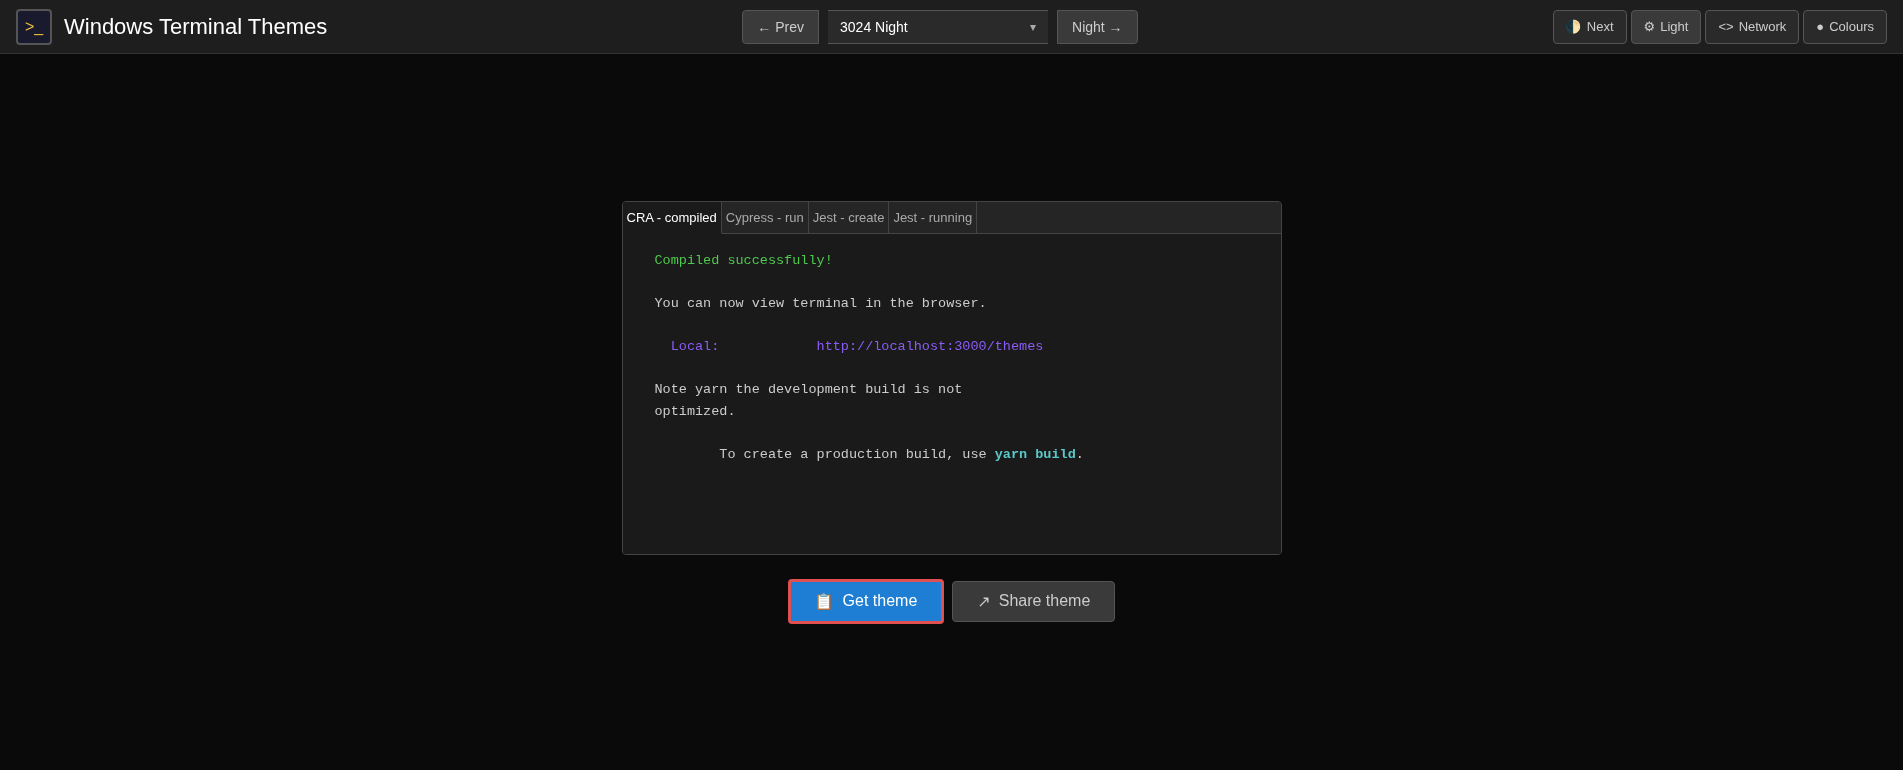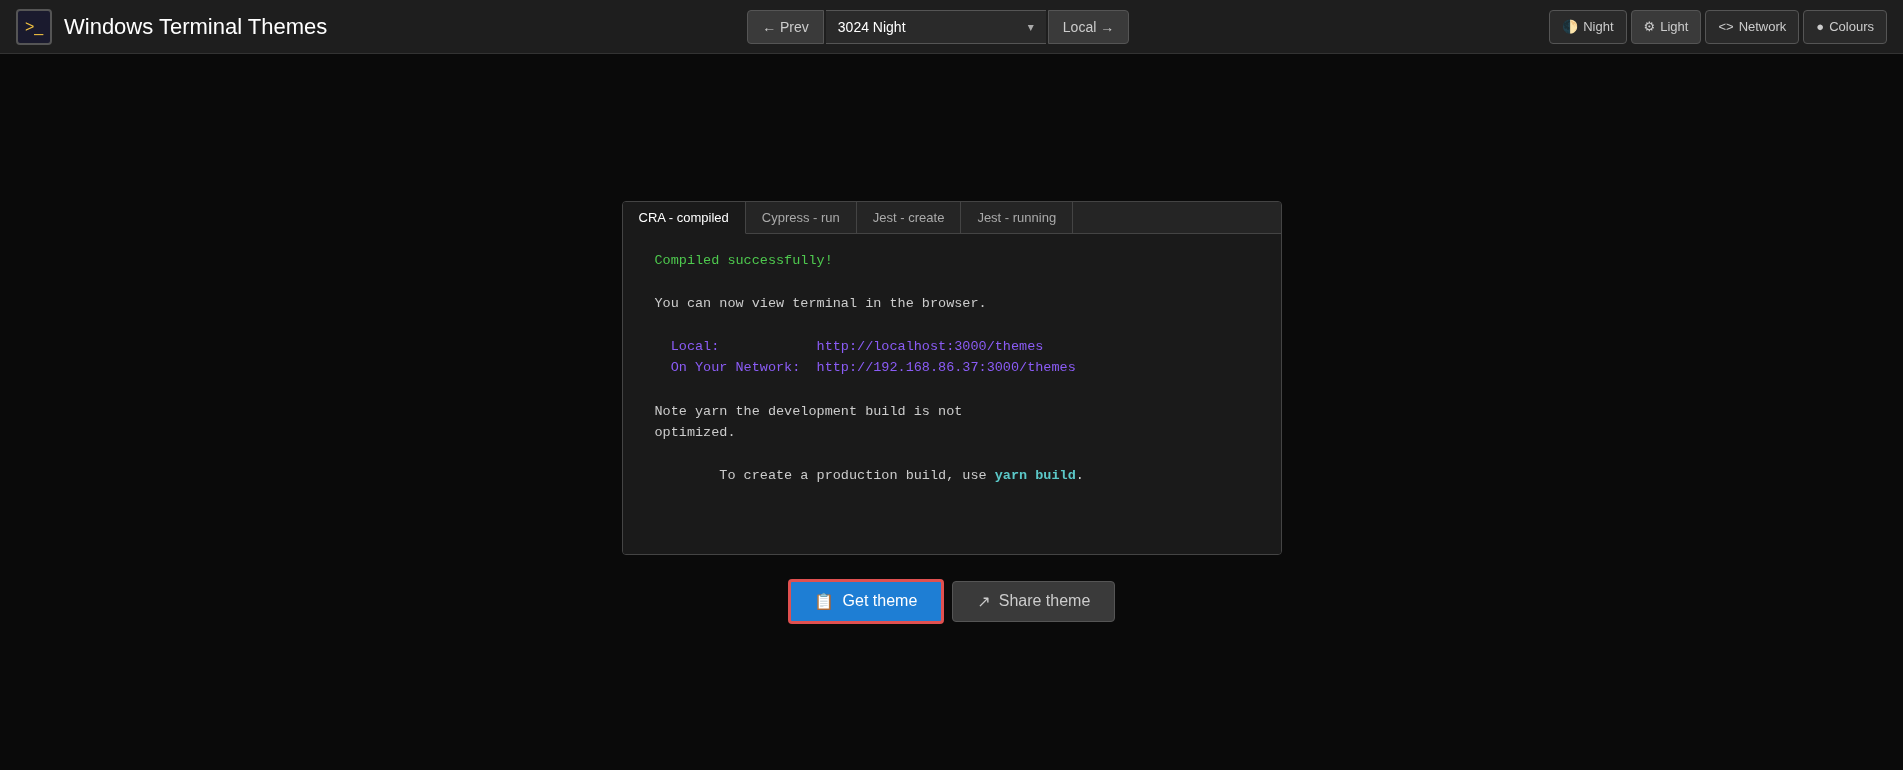--- a/index.html
+++ b/index.html
@@ -45,21 +45,21 @@
     .app-title {
       color: #ffffff;
       font-size: 22px;
       font-weight: 400;
       white-space: nowrap;
     }
 
     .nav-center {
       display: flex;
       align-items: center;
-      gap: 2px;
+      gap: 9px;
       margin: 0 auto;
     }
 
     .nav-btn {
       background: #3a3a3a;
       color: #cccccc;
       border: 1px solid #555;
       padding: 6px 14px;
       cursor: pointer;
       font-size: 14px;
@@ -146,21 +146,21 @@
       margin-bottom: 24px;
     }
 
     .terminal-tabs {
       display: flex;
       background: #252525;
       border-bottom: 1px solid #444;
     }
 
     .terminal-tab {
-      padding: 8px 16px;
+      padding: 8px 4px;
       font-size: 13px;
       color: #aaaaaa;
       cursor: pointer;
       border-right: 1px solid #444;
       background: #252525;
     }
 
     .terminal-tab.active {
       background: #1a1a1a;
       color: #ffffff;
@@ -246,27 +246,27 @@
     </div>
     <span class="app-title">Windows Terminal Themes</span>
   </div>
 
   <div class="nav-center">
     <button class="nav-btn prev">← Prev</button>
     <div class="theme-selector">
       <span class="theme-name">3024 Night</span>
       <span class="dropdown-arrow">▾</span>
     </div>
-    <button class="nav-btn next">Local →</button>
+    <button class="nav-btn next">Night →</button>
   </div>
 
   <div class="nav-right">
     <button class="mode-btn">
       <span>🌓</span>
-      <span>Night</span>
+      <span>Next</span>
     </button>
     <button class="mode-btn active-light">
       <span>⚙</span>
       <span>Light</span>
     </button>
     <button class="mode-btn">
       <span>&lt;&gt;</span>
       <span>Network</span>
     </button>
     <button class="mode-btn">
@@ -293,21 +293,20 @@
         <span>Jest - running</span>
       </div>
     </div>
 
     <div class="terminal-body">
       <span class="terminal-line text-green">Compiled successfully!</span>
       <span class="terminal-line empty"></span>
       <span class="terminal-line">You can now view terminal in the browser.</span>
       <span class="terminal-line empty"></span>
       <span class="terminal-line text-cyan">  Local:            http://localhost:3000/themes</span>
-      <span class="terminal-line text-cyan">  On Your Network:  http://192.168.86.37:3000/themes</span>
       <span class="terminal-line empty"></span>
       <span class="terminal-line">Note yarn the development build is not</span>
       <span class="terminal-line">optimized.</span>
       <span class="terminal-line">
         <span>To create a production build, use </span><span class="text-bold">yarn build</span><span>.</span>
       </span>
     </div>
   </div>
 
   <div class="bottom-buttons">

